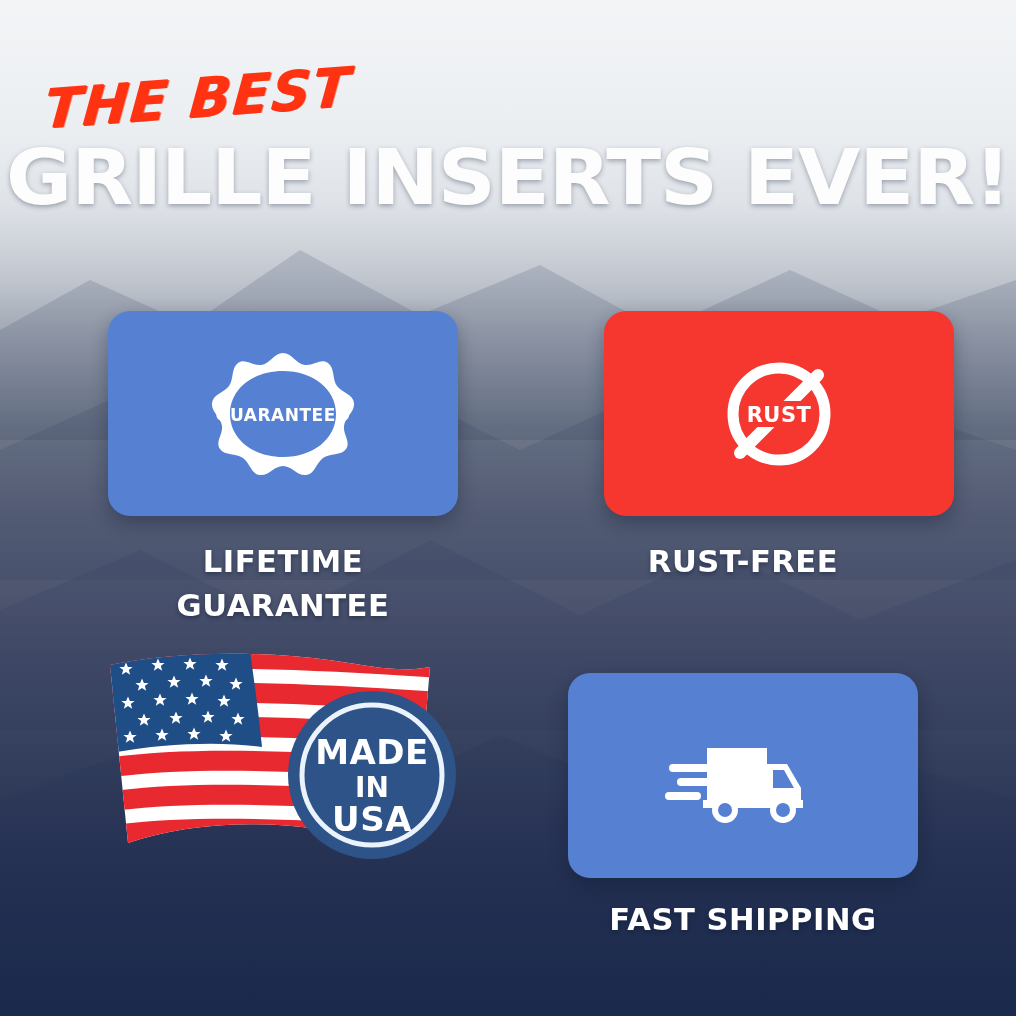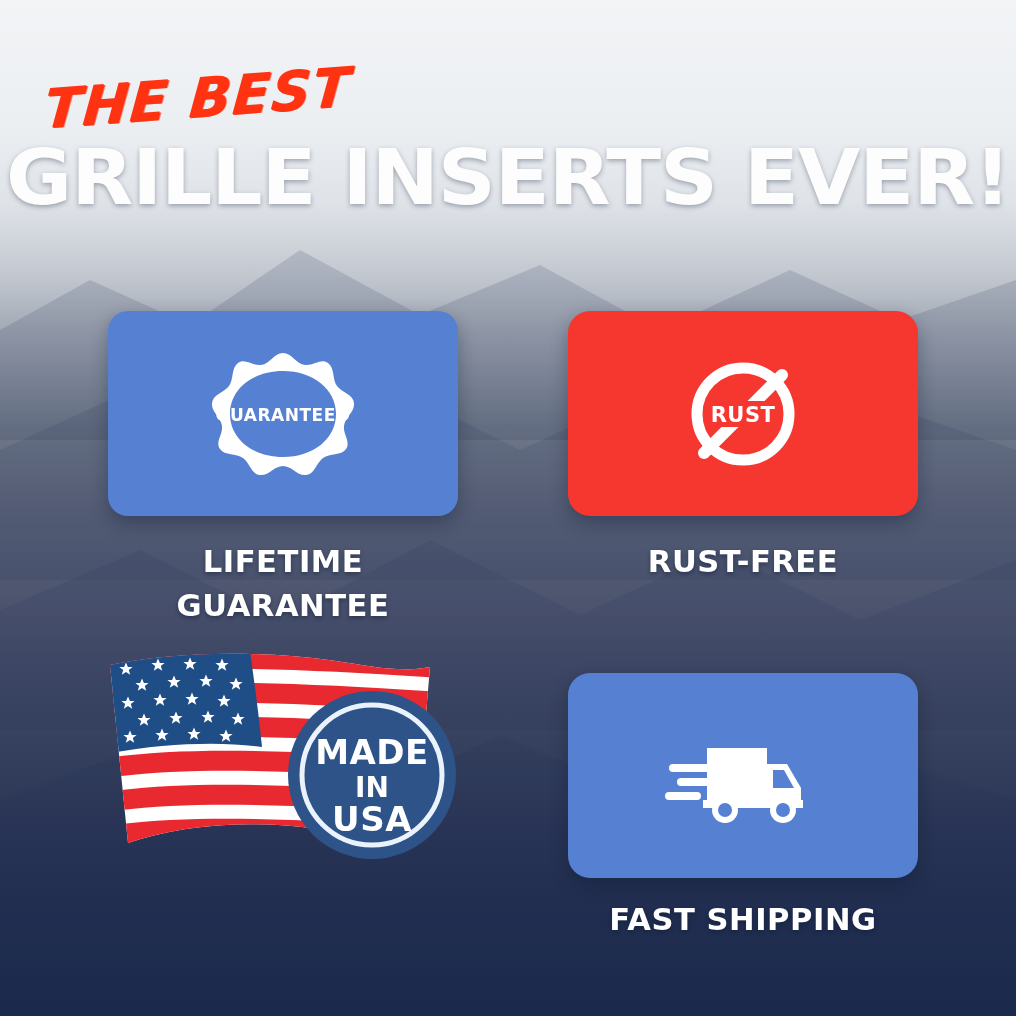--- a/index.html
+++ b/index.html
@@ -59,34 +59,34 @@
   }
 
   
   .card{
     position:absolute;width:350px;height:205px;
     border-radius:22px;
     display:flex;align-items:center;justify-content:center;
     box-shadow:0 7px 18px rgba(10,20,45,.33);
   }
   .card.blue{background:#5681d3;}
-  .card.red{background:#f5372f;}
+  .card.red{background:#f5372f;margin-left:36px;}
 
   .caption{
     position:absolute;width:350px;text-align:center;
     color:#ffffff;font-weight:bold;
     font-family:"DejaVu Sans", sans-serif;
     font-size:30px;line-height:1.45;
     letter-spacing:.5px;
     transform:scaleX(1.02);
     text-shadow:0 2px 4px rgba(12,22,48,.45);
   }
 
   
-  #card-guarantee{left:108px;top:311px;border-radius:20px;}
+  #card-guarantee{left:108px;top:311px;}
   #cap-guarantee{left:108px;top:540px;}
   #card-rust{left:568px;top:311px;}
   #cap-rust{left:568px;top:540px;}
   #flag-group{position:absolute;left:100px;top:647px;width:360px;height:215px;}
   #card-shipping{left:568px;top:673px;}
   #cap-shipping{left:568px;top:898px;}
 
   .icon-svg{display:block;}
 </style>
 </head>

